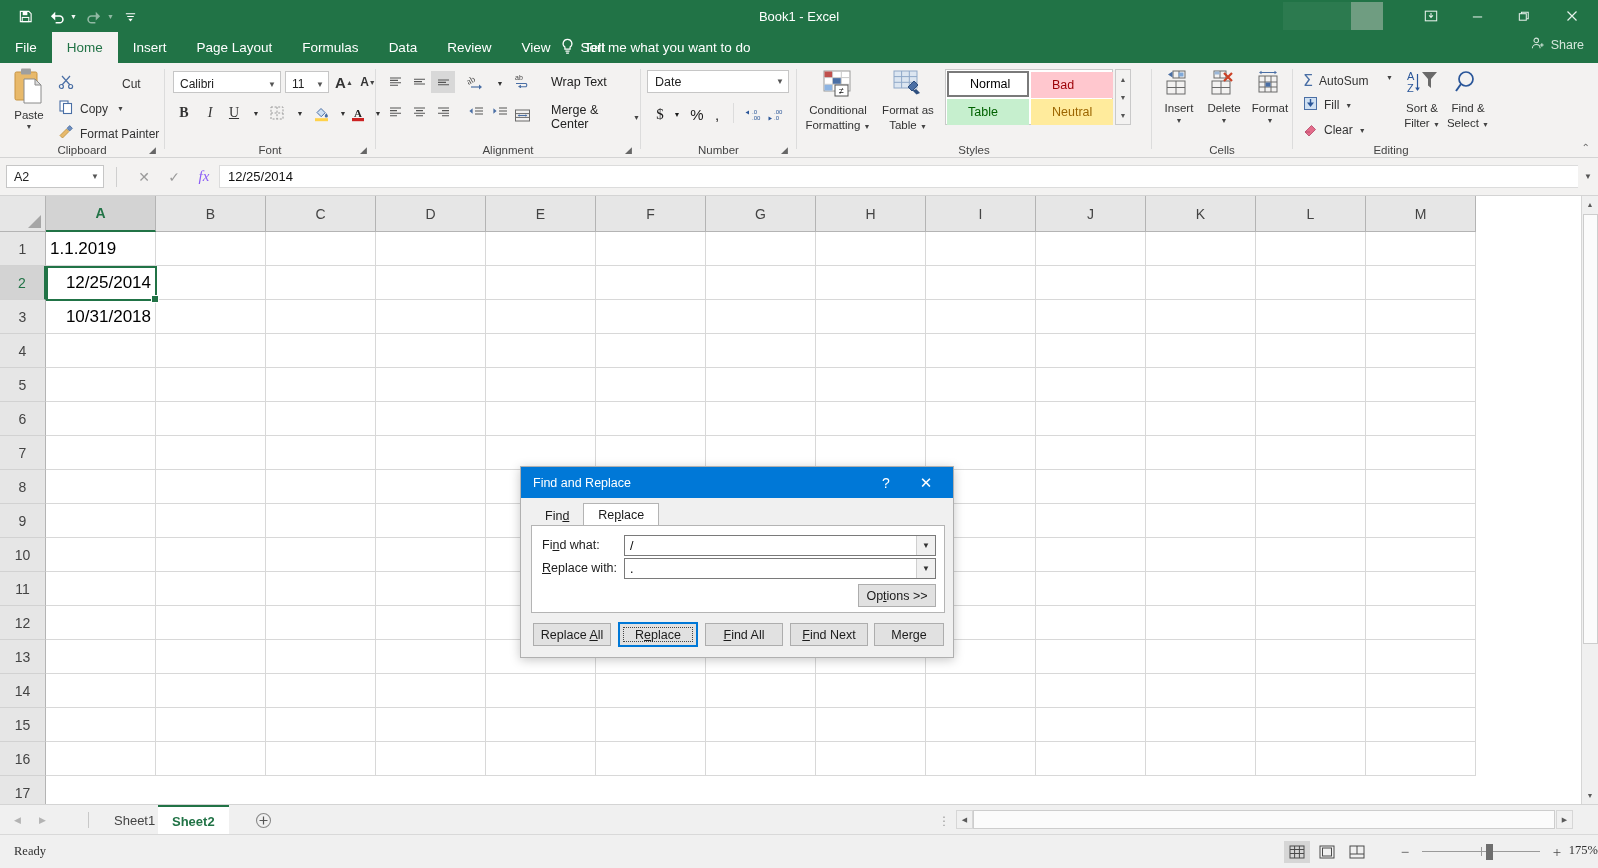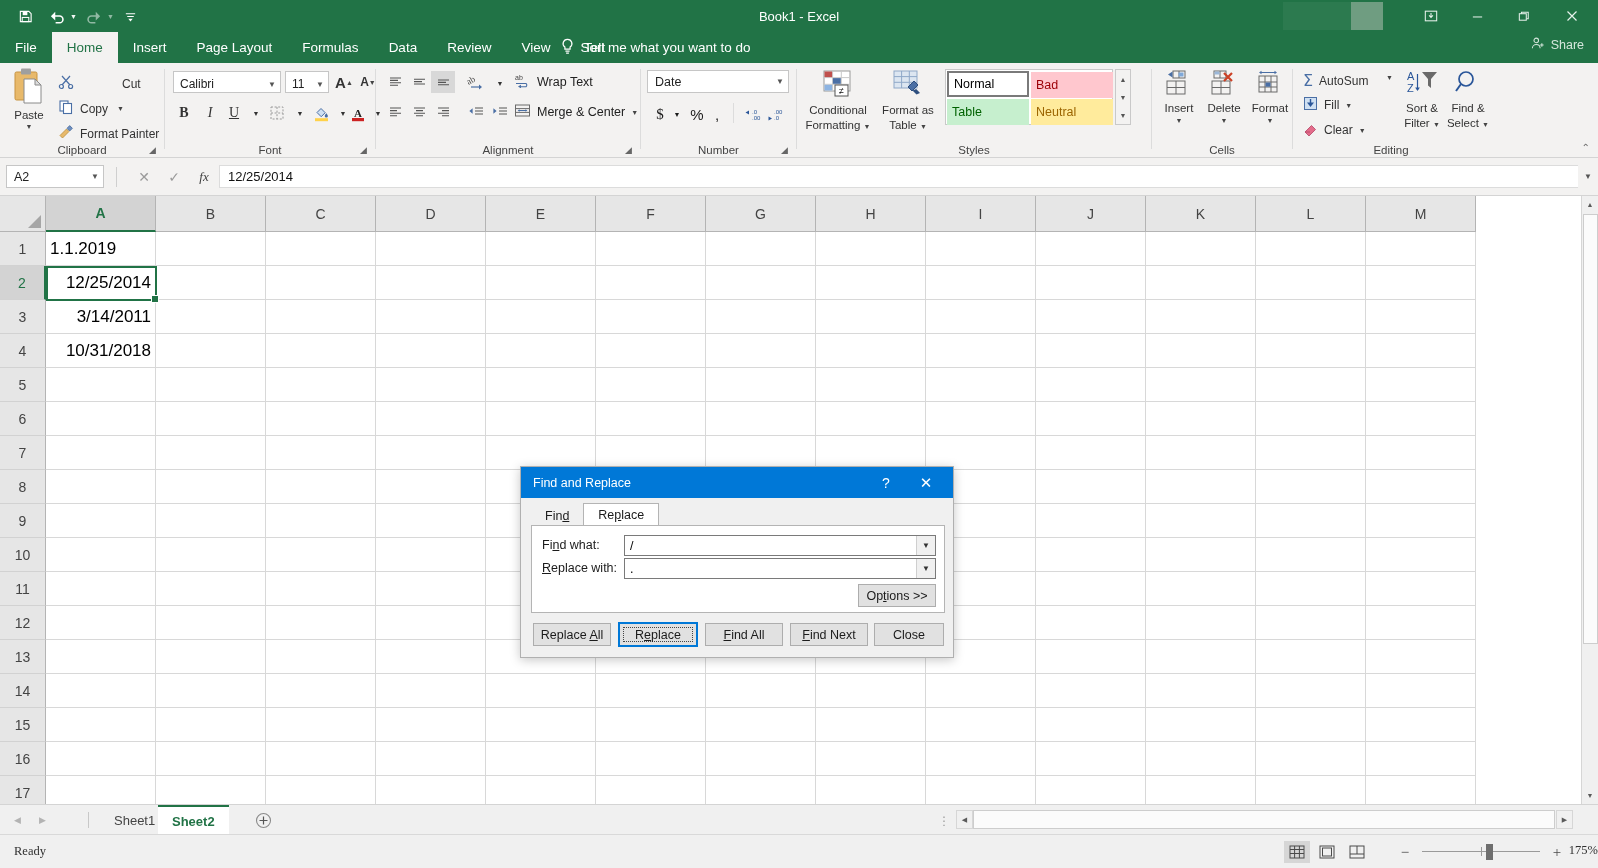--- a/index.html
+++ b/index.html
@@ -90,57 +90,57 @@
   .fontbox .cv { flex: 1; white-space: nowrap; overflow: hidden; }
   .ddcaret { font-size: 8px; color: #555; margin-left: 4px; }
   .ficon {
     position: absolute; display: flex; align-items: center; justify-content: center;
     font-size: 13px; color: #333; height: 24px; min-width: 22px;
   }
 
   
   .alg { position: absolute; width: 24px; height: 22px; display:flex; align-items:center; justify-content:center; }
   .alg.sel { background: #d8d8d8; }
-  .altext { position: absolute; display: flex; align-items: center; gap: 6px; font-size: 12.5px; color: #222; }
+  .altext { position: absolute; display: flex; align-items: center; gap: 20px; font-size: 12.5px; color: #222; }
 
   
   .numfmt {
     position: absolute; left: 6px; top: 7px; width: 142px; height: 23px;
     background: #ffffff; border: 1px solid #c6c6c6;
     display: flex; align-items: center; padding: 0 4px 0 7px; font-size: 12.5px; color: #222;
   }
   .nbtn { position: absolute; display:flex; align-items:center; justify-content:center; font-size: 13px; color:#1b1b1b; height:22px; }
 
   
   .bigbtn {
     position: absolute; display: flex; flex-direction: column; align-items: center;
     font-size: 11.5px; color: #333; text-align: center; line-height: 1.15; gap: 2px;
   }
   .gallery { position: absolute; left: 0; top: 6px; width: 168px; height: 56px; border: 1px solid #c9c9c9; background:#fff; }
   .gcell {
     position: absolute; width: 82px; height: 26px; display:flex; align-items:center;
-    padding-left: 5px; font-size: 12.5px;
+    padding-left: 21px; font-size: 12.5px;
   }
   .gscroll { position:absolute; left:170px; top:6px; width:16px; height:56px; border:1px solid #c9c9c9; background:#f3f2f1; }
   .gsbtn { position:absolute; left:0; width:14px; height:18px; display:flex; align-items:center; justify-content:center; font-size:7px; color:#555; }
 
   
   .fbar {
     position: absolute; left: 0; top: 158px; width: 1598px; height: 38px;
     background: #f3f2f1; border-bottom: 1px solid #d4d4d4;
     display: flex; align-items: center;
   }
   .namebox {
     margin-left: 6px; width: 98px; height: 23px; background: #ffffff; border: 1px solid #c6c6c6;
     display: flex; align-items: center; padding: 0 4px 0 7px; font-size: 12.5px; color: #222;
   }
   .namebox .nv { flex: 1; }
   .fb-sep { width: 1px; height: 20px; background: #cfcfcf; margin: 0 12px; }
   .fb-ic { width: 30px; height: 24px; display:flex; align-items:center; justify-content:center; font-size: 14px; color: #9a9a9a; }
-  .fb-ic.fx { font-style: italic; font-family: "Liberation Serif", serif; color: #404040; font-size: 13px; }
+  .fb-ic.fx { font-style: italic; font-family: "Liberation Serif", serif; color: #8b5cf6; font-size: 15px; }
   .fb-input {
     flex: 1; height: 23px; background: #ffffff; border: 1px solid #dcdcdc; border-right: none;
     display: flex; align-items: center; padding-left: 8px; font-size: 13px; color: #111;
     margin-right: 0;
   }
   .fb-expand { width: 20px; height: 23px; background:#f3f2f1; display:flex; align-items:center; justify-content:center; font-size: 8px; color:#555; }
 
   
   .gridwrap { position: absolute; left: 0; top: 196px; width: 1598px; height: 608px; background: #ffffff; overflow: hidden; }
   .corner {
@@ -811,35 +811,20 @@
           <div class="gcellx"></div>
           <div class="gcellx"></div>
           <div class="gcellx"></div>
           <div class="gcellx"></div>
           <div class="gcellx"></div>
           <div class="gcellx"></div>
           <div class="gcellx"></div>
           <div class="gcellx"></div>
         </div>
         <div class="grow">
-          <div class="gcellx r">3/14/2011</div>
-          <div class="gcellx"></div>
-          <div class="gcellx"></div>
-          <div class="gcellx"></div>
-          <div class="gcellx"></div>
-          <div class="gcellx"></div>
-          <div class="gcellx"></div>
-          <div class="gcellx"></div>
-          <div class="gcellx"></div>
-          <div class="gcellx"></div>
-          <div class="gcellx"></div>
-          <div class="gcellx"></div>
-          <div class="gcellx"></div>
-        </div>
-        <div class="grow">
           <div class="gcellx r">10/31/2018</div>
           <div class="gcellx"></div>
           <div class="gcellx"></div>
           <div class="gcellx"></div>
           <div class="gcellx"></div>
           <div class="gcellx"></div>
           <div class="gcellx"></div>
           <div class="gcellx"></div>
           <div class="gcellx"></div>
           <div class="gcellx"></div>
@@ -1151,17 +1136,17 @@
           <span>R<span class="u">e</span>place</span>
         </span>
     </div>
     <div class="d-btn" style="left:184px; top:156px; width:78px;">
       <span><span class="u">F</span>ind All</span>
     </div>
     <div class="d-btn" style="left:269px; top:156px; width:78px;">
       <span><span class="u">F</span>ind Next</span>
     </div>
     <div class="d-btn" style="left:353px; top:156px; width:70px;">
-      <span>Close</span>
+      <span>Merge</span>
     </div>
   </div>
 
 </div>
 
 </body></html>

